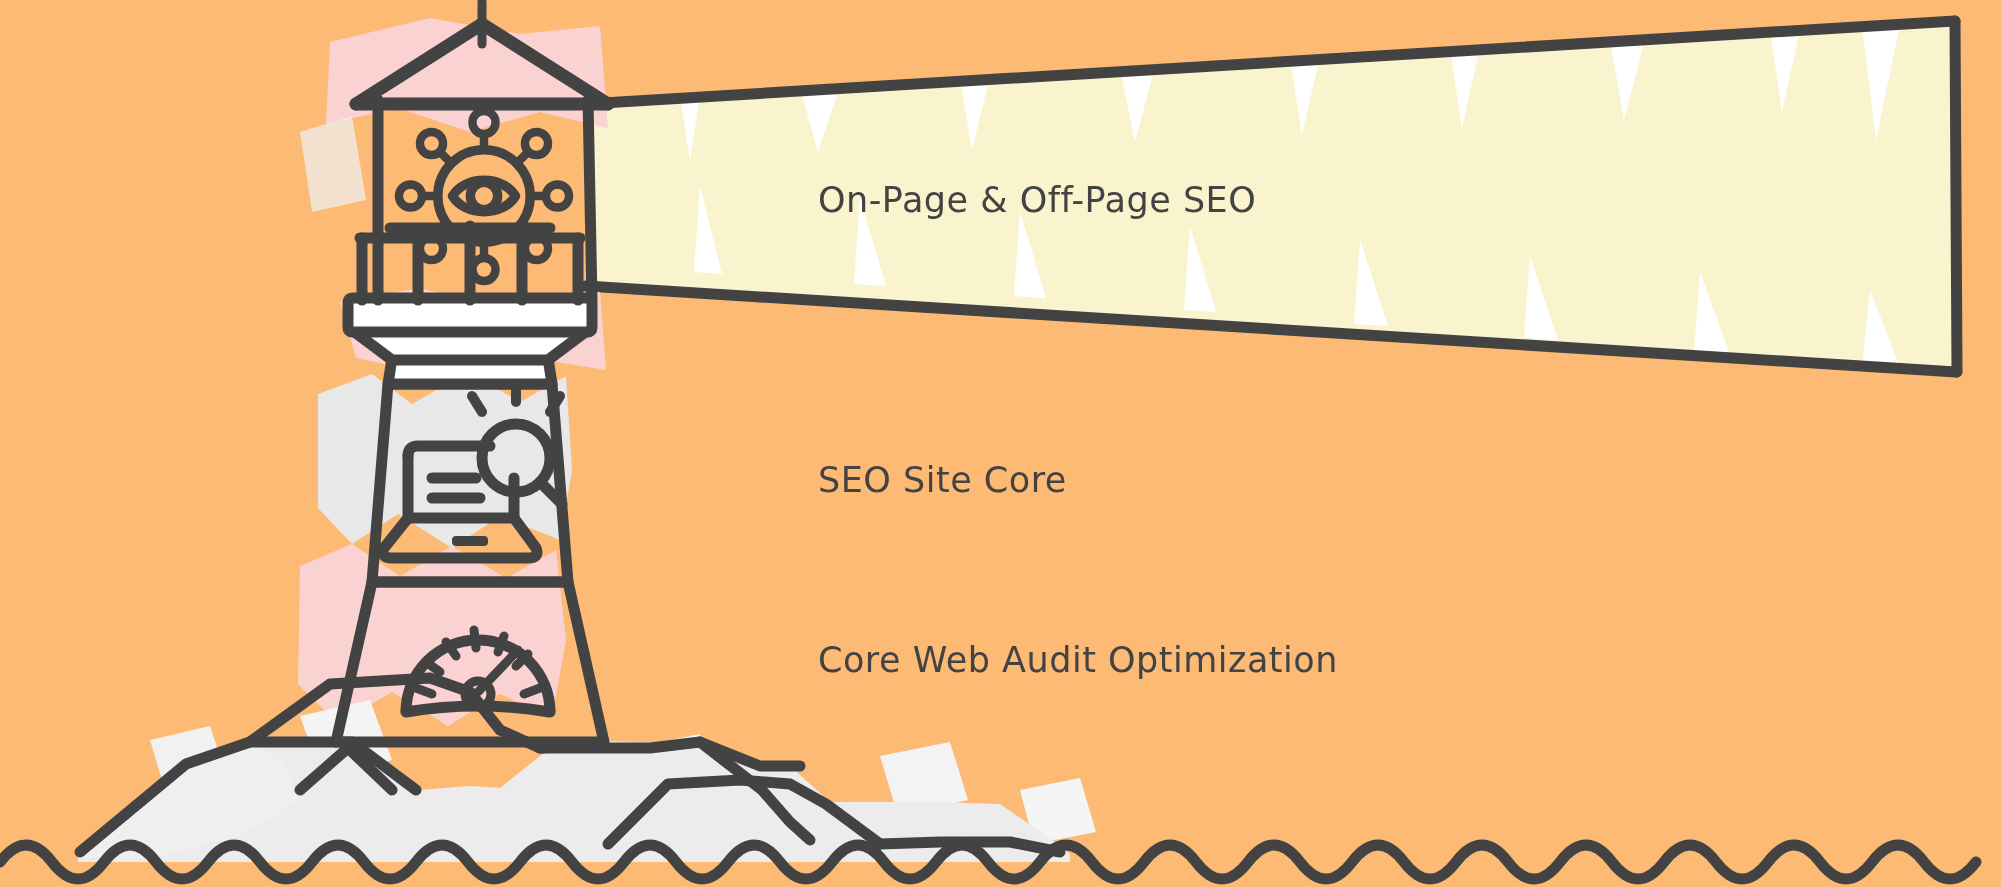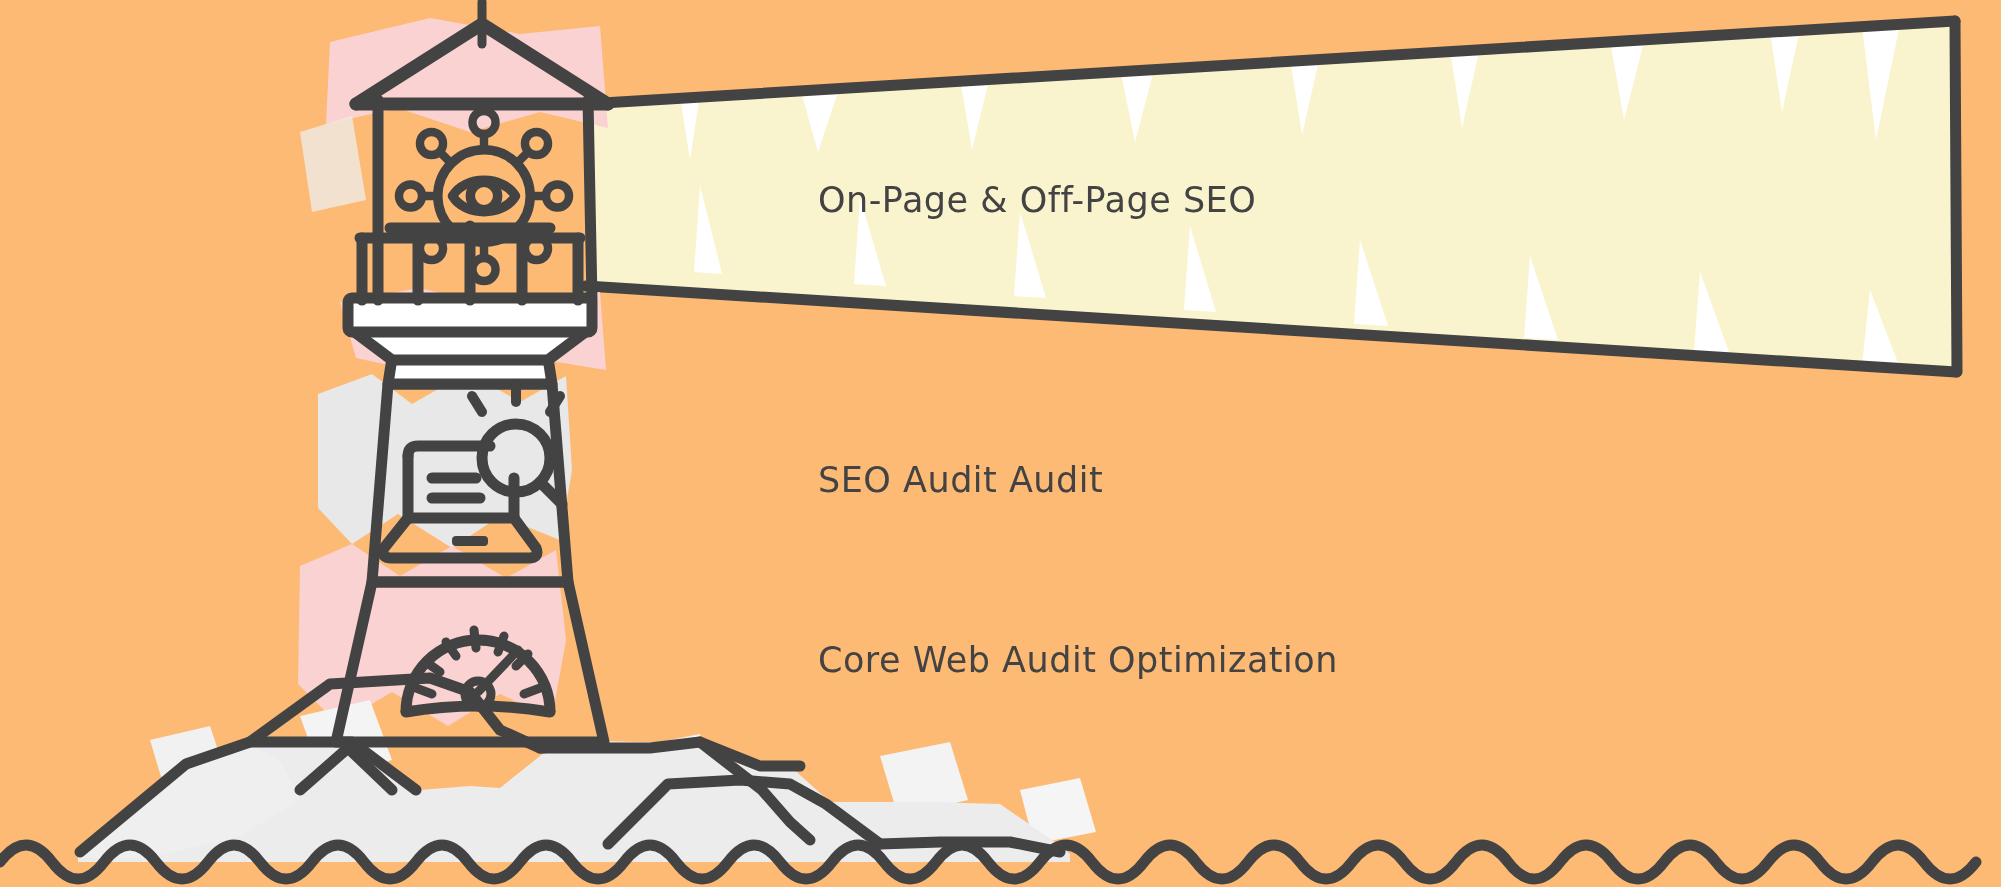--- a/index.html
+++ b/index.html
@@ -251,17 +251,17 @@
                q 26 -34 52 0 q 26 34 52 0
                q 26 -34 52 0 q 26 34 52 0
                q 26 -34 52 0 q 26 34 52 0
                q 26 -34 52 0 q 26 34 52 0" fill="none" stroke="#434343" stroke-width="11" stroke-linecap="round" stroke-linejoin="round"></path>
     </g>
 
   </svg>
 
   <div class="label" id="label-beam">On-Page &amp; Off-Page SEO</div>
 
-  <div class="label" id="label-audit">SEO Audit Audit</div>
+  <div class="label" id="label-audit">SEO Site Core</div>
 
   <div class="label" id="label-vitals">Core Web Audit Optimization</div>
 
 </div>
 
 </body></html>

